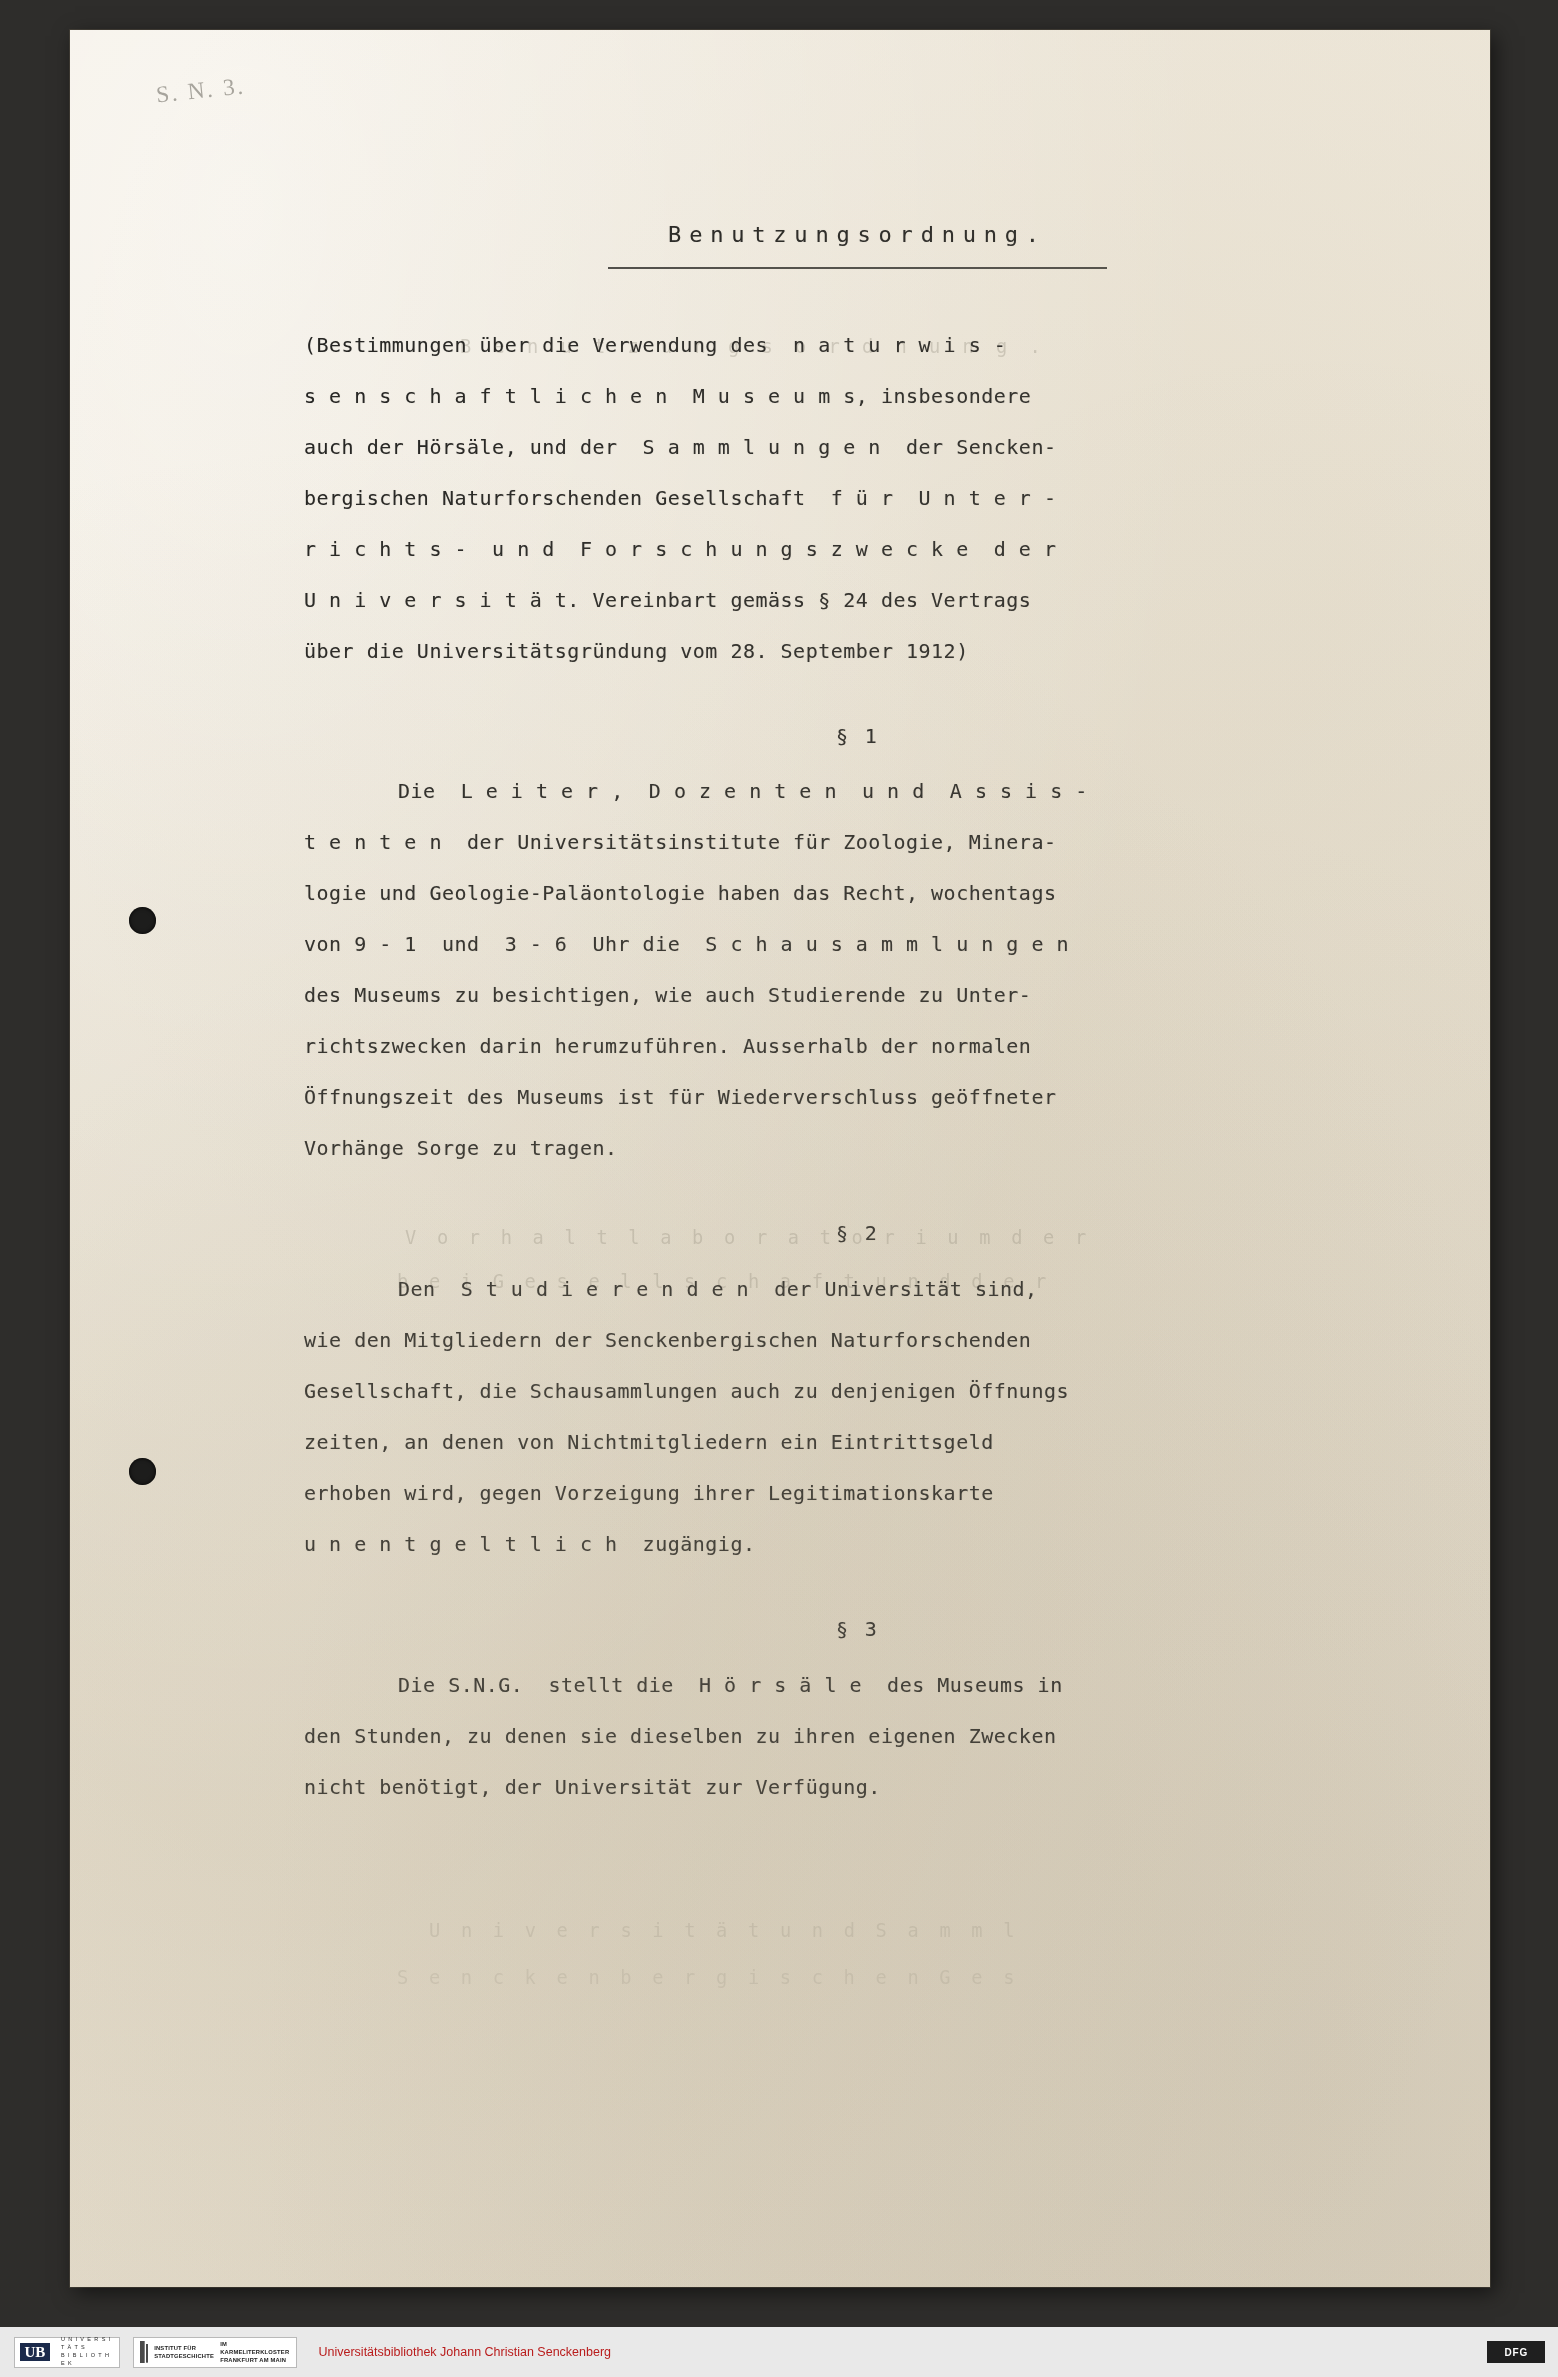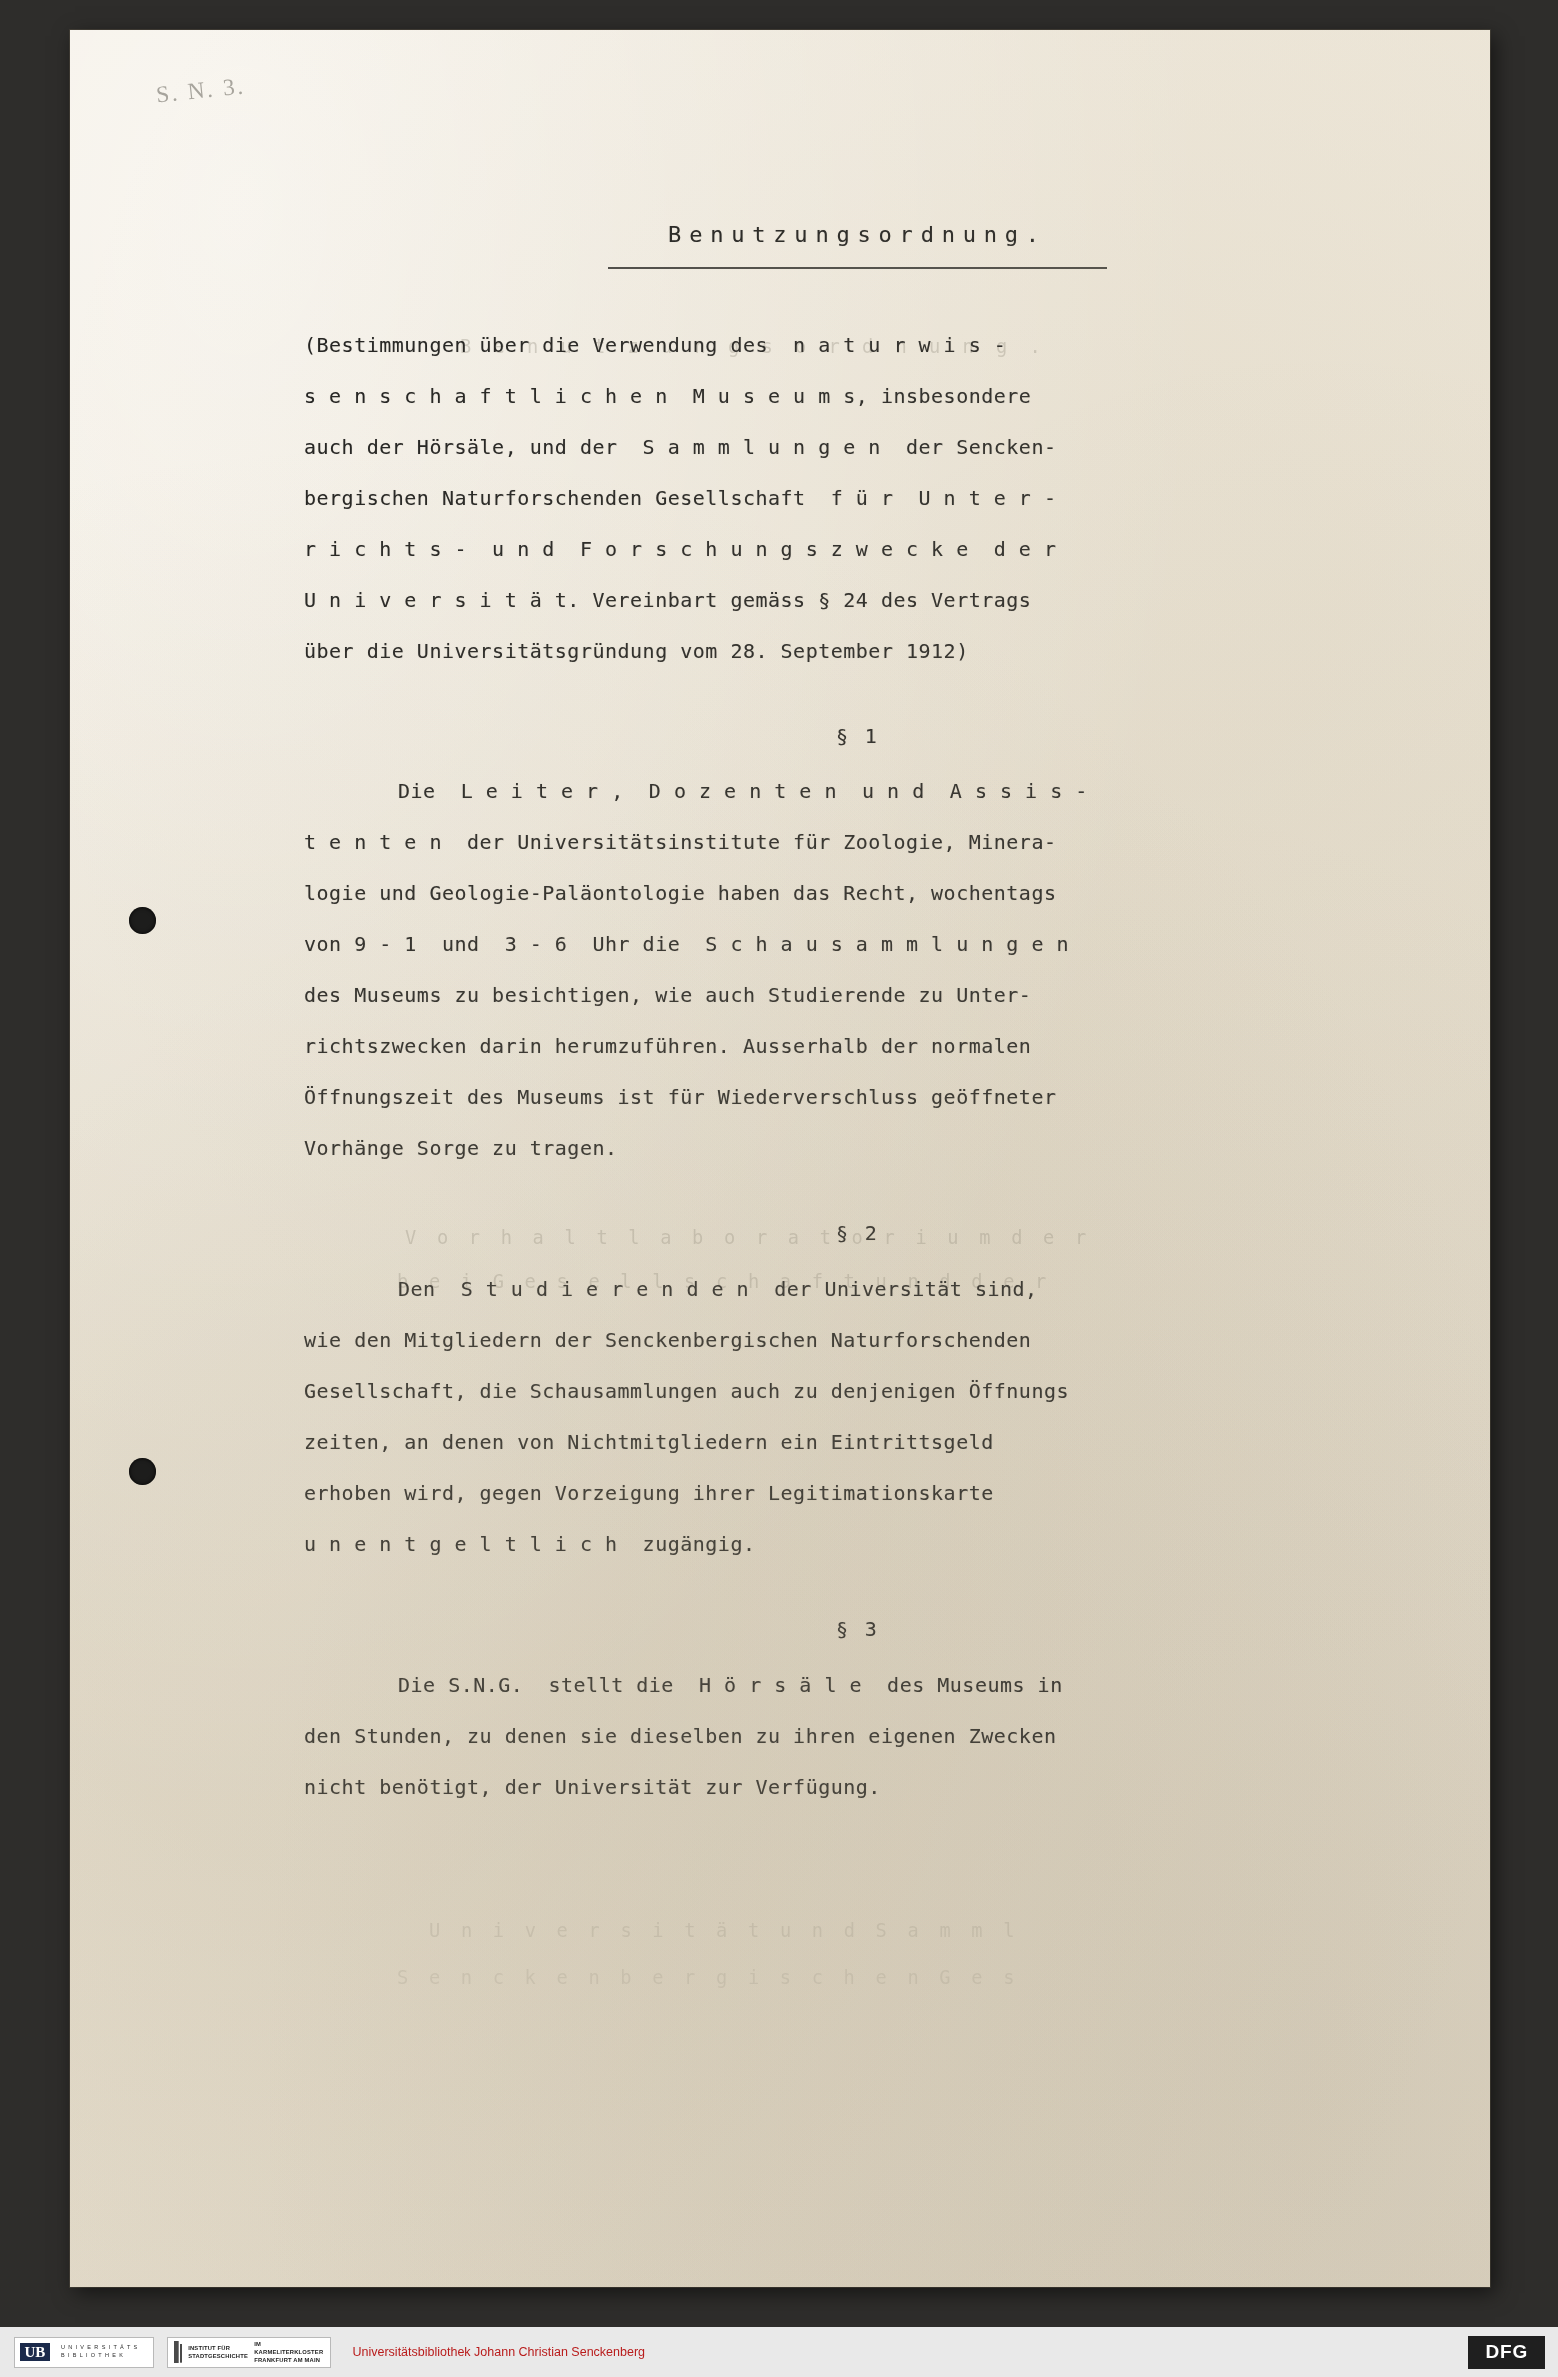--- a/index.html
+++ b/index.html
@@ -28,21 +28,21 @@
     bottom: 0;
     height: 50px;
     background: #e9e9e9;
     display: flex;
     align-items: center;
     padding: 0 14px;
     box-sizing: border-box;
     z-index: 30;
   }
   .footer-logo-ub {
-    width: 140px;
+    width: 106px;
     height: 31px;
     background: #ffffff;
     border: 0.8px solid #b9b9b9;
     display: flex;
     align-items: center;
     padding: 0 4.7px;
     box-sizing: border-box;
     gap: 11px;
   }
   .ub-mark {
@@ -95,21 +95,21 @@
     font-size: 12.5px;
     color: #b91c1c;
     margin-left: 22px;
   }
   .footer-dfg {
     margin-left: auto;
     background: #1f1f1f;
     color: #ffffff;
     font-family: "Liberation Sans", sans-serif;
     font-weight: bold;
-    font-size: 19px;
+    font-size: 10px;
     letter-spacing: 0.8px;
     padding: 5.5px 17px;
   }
 
   
   .sheet {
     position: absolute;
     left: 70px;
     top: 30px;
     width: 1420px;

